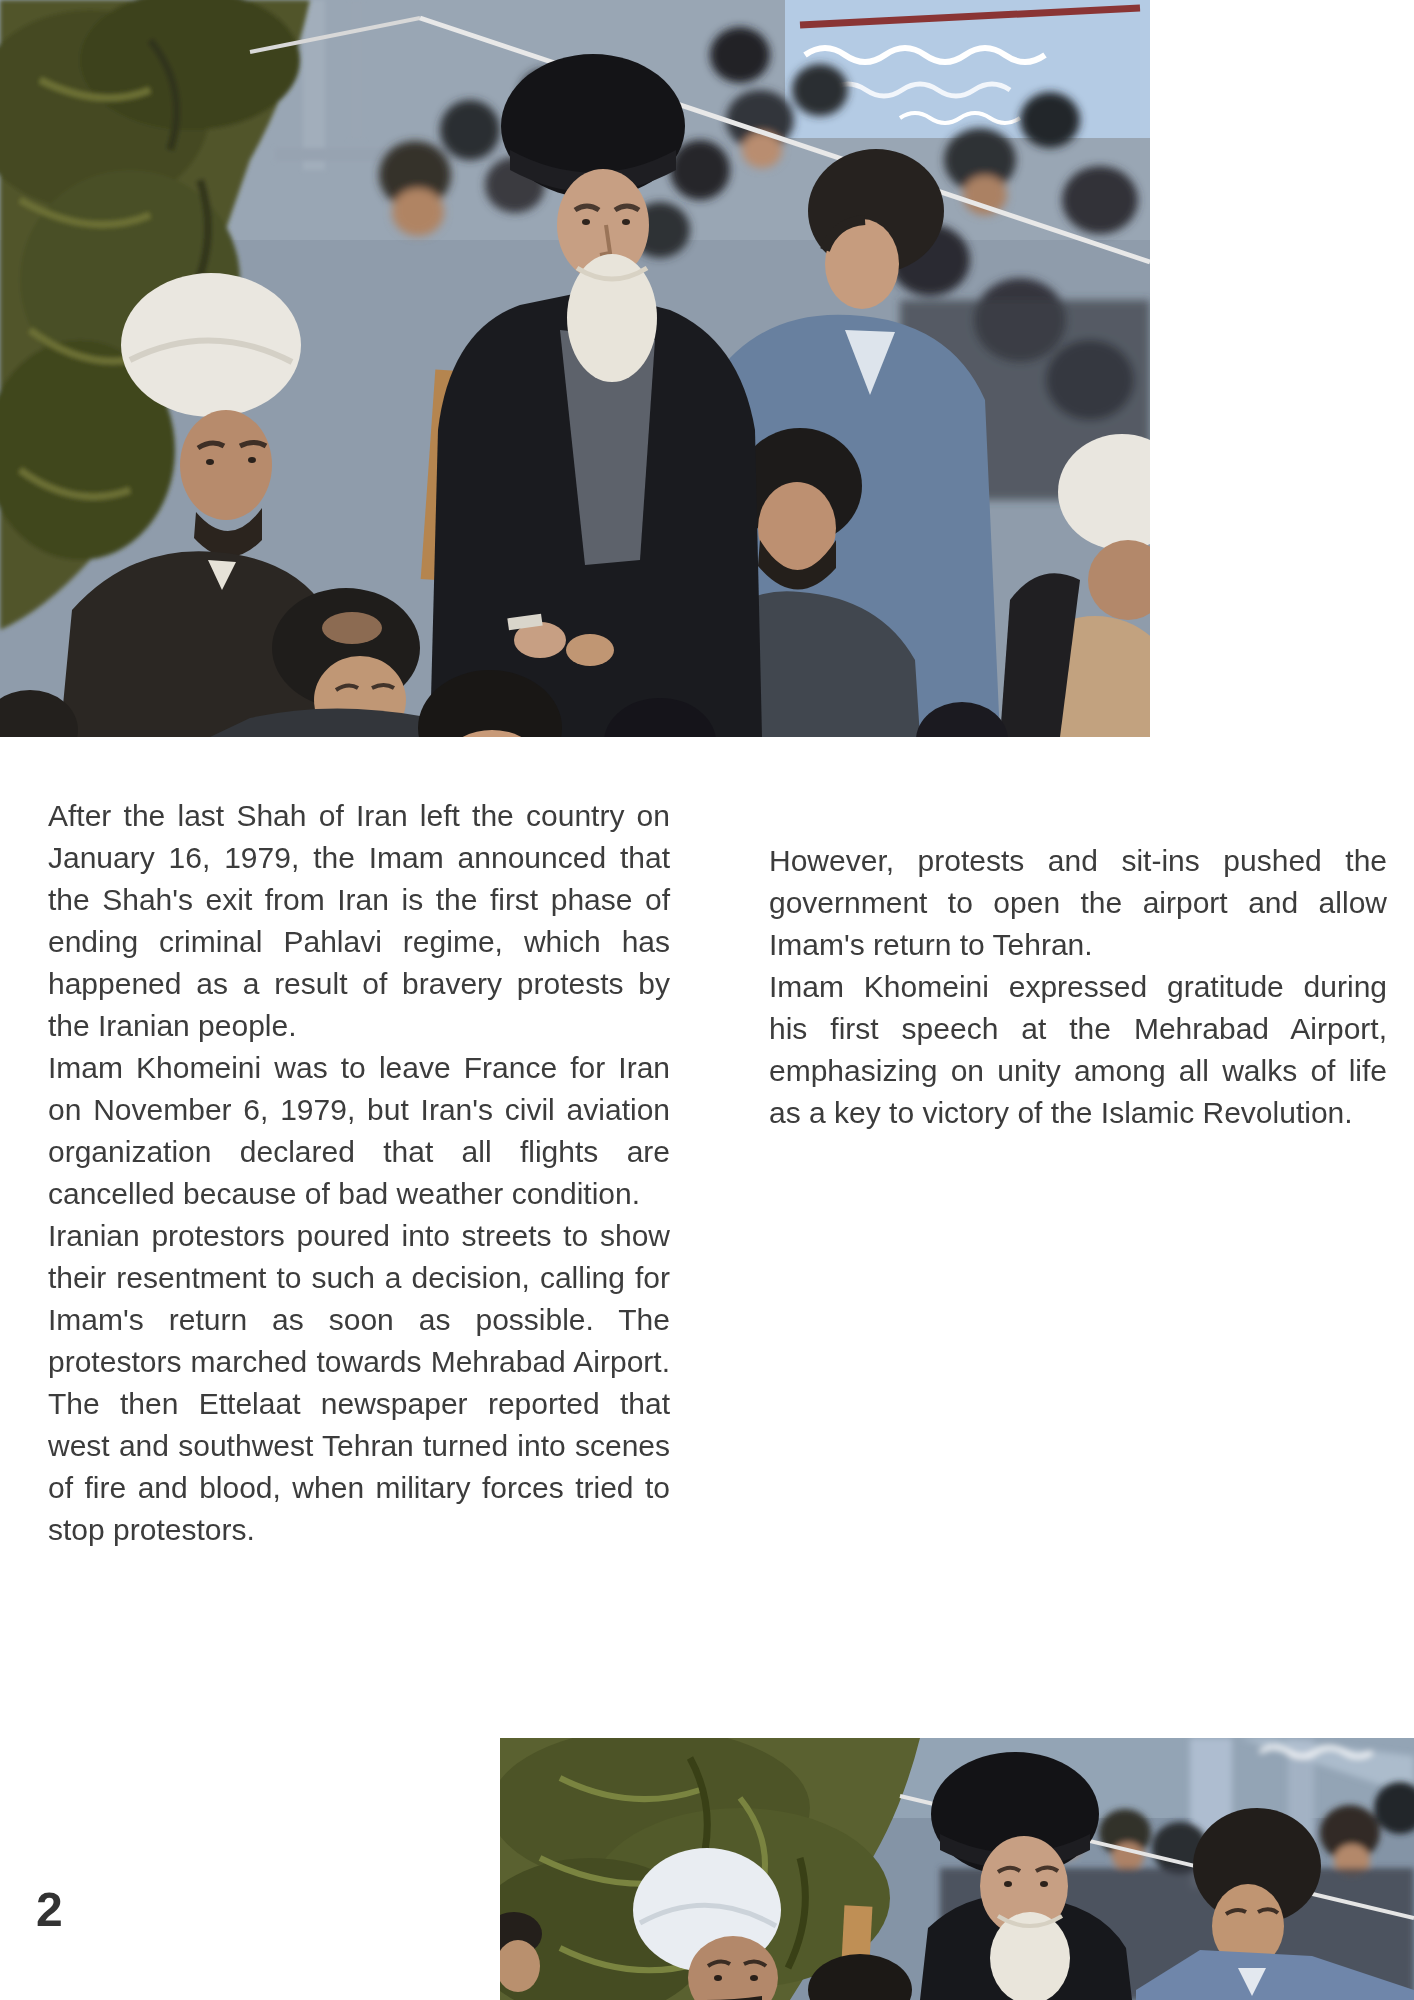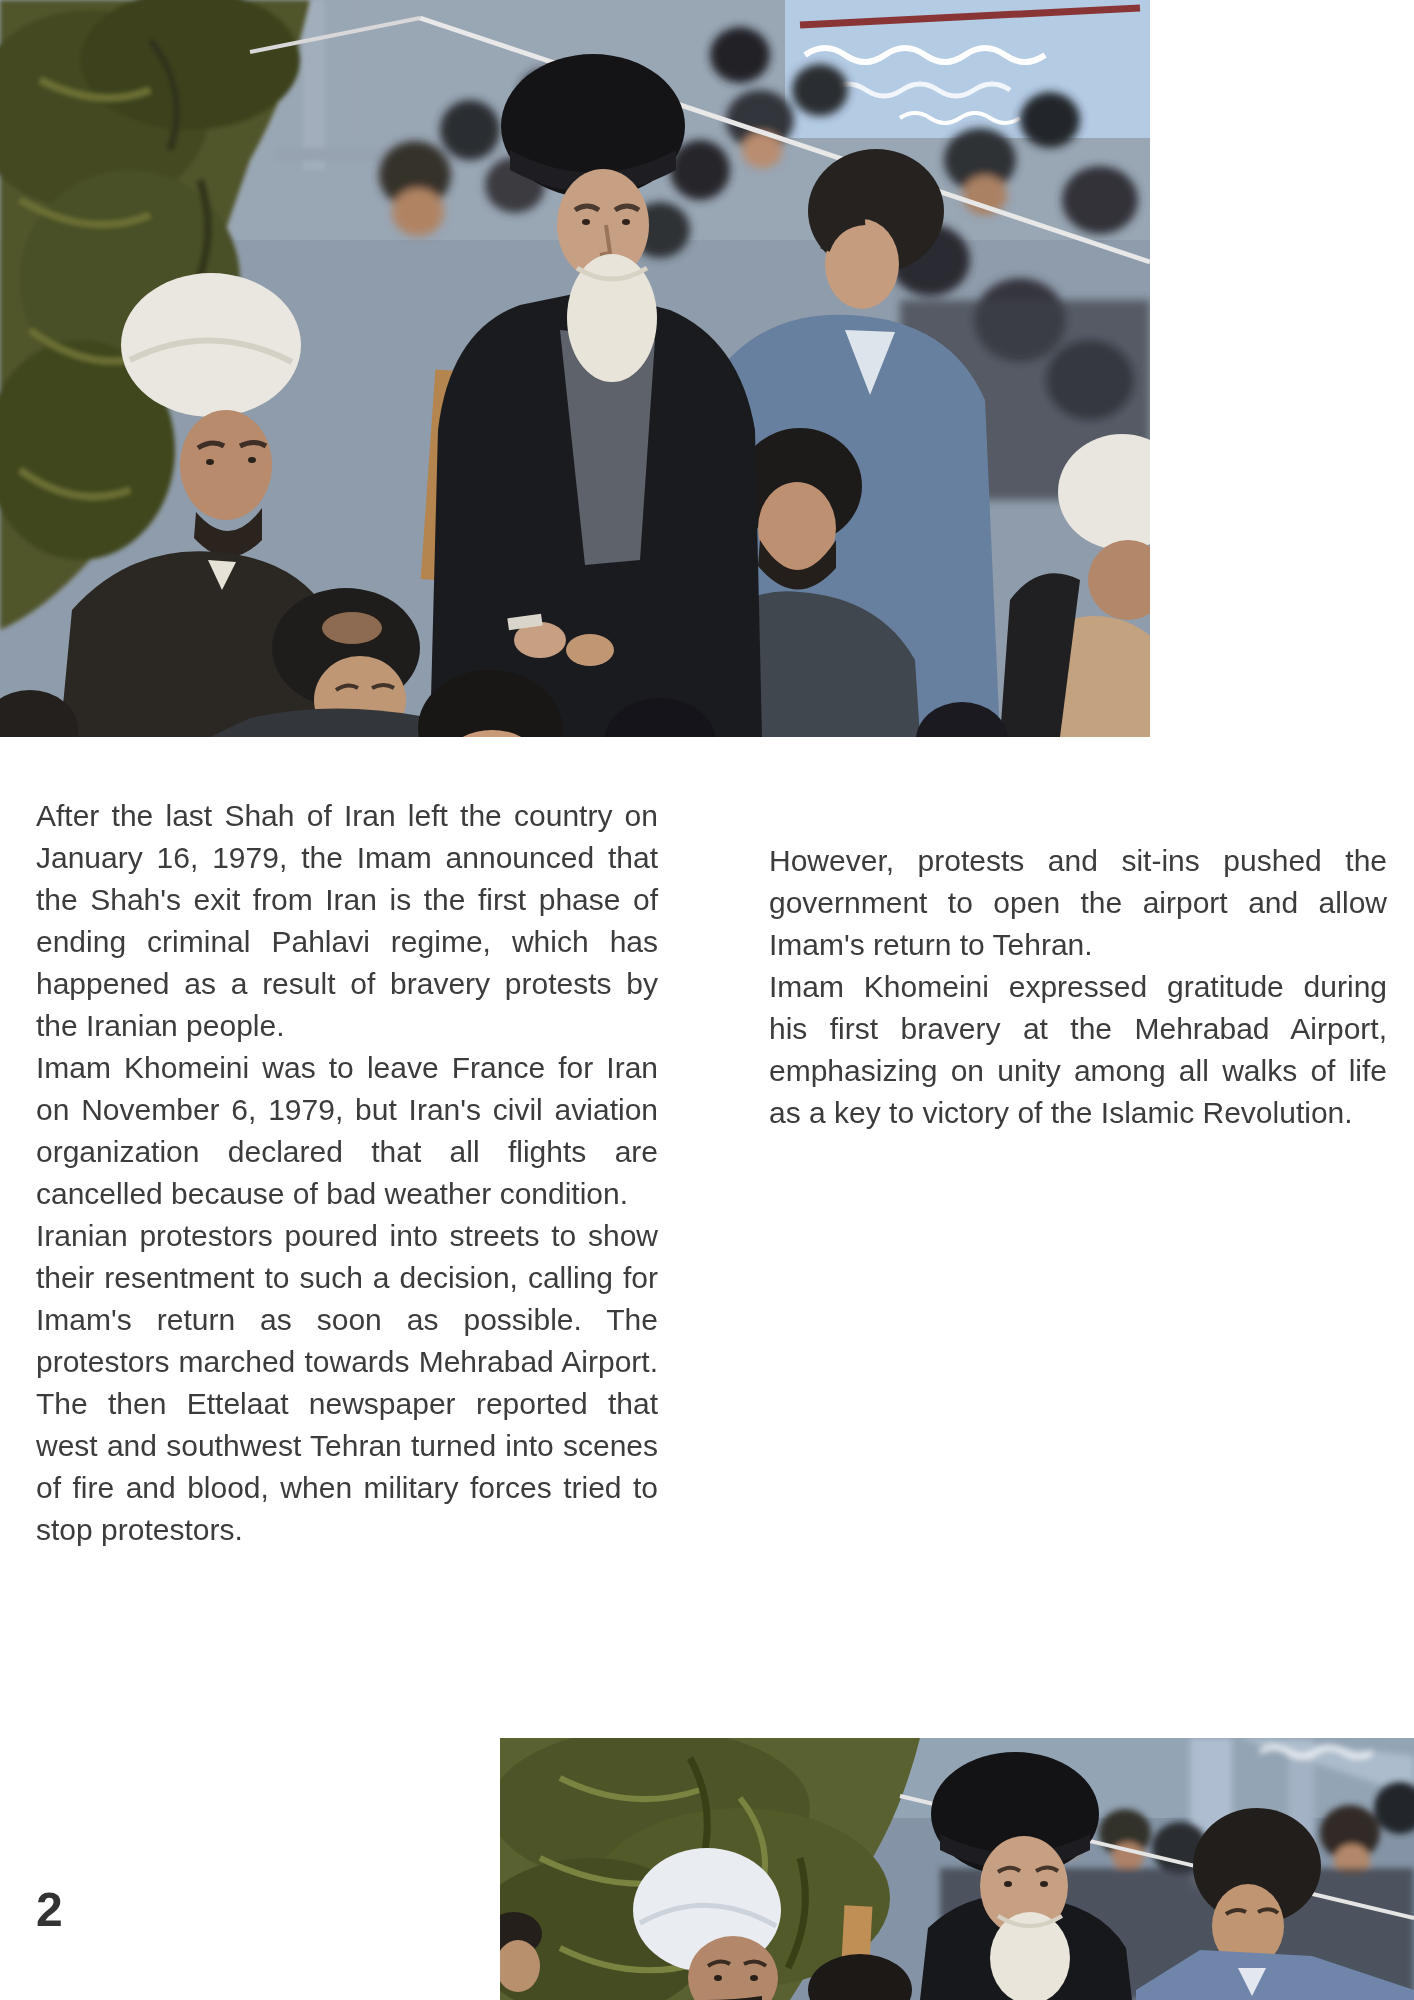--- a/index.html
+++ b/index.html
@@ -5,21 +5,21 @@
   html,body{margin:0;padding:0;}
   body{
     width:1414px;height:2000px;position:relative;background:#ffffff;
     font-family:"Liberation Sans",sans-serif;color:#3c3c3c;overflow:hidden;
   }
   .photo{position:absolute;overflow:hidden;}
   .photo svg{display:block;width:100%;height:100%;}
   #photo-top{left:0;top:0;width:1150px;height:737px;}
   #photo-bottom{left:500px;top:1738px;width:914px;height:262px;}
   .column{position:absolute;font-size:30px;line-height:42px;color:#3c3c3c;}
-  #col-left{left:36px;top:795px;width:622px;}
+  #col-left{left:48px;top:795px;width:622px;}
   #col-right{left:769px;top:840px;width:618px;}
   .para{margin:0;text-align:justify;}
   #page-number{
     position:absolute;left:36px;top:1886px;font-size:48px;font-weight:bold;
     color:#333333;line-height:1;
   }
 </style>
 </head>
 <body>
 
@@ -159,21 +159,21 @@
 </svg>
 </div>
 
 <div class="column" id="col-left">
     <p class="para">After the last Shah of Iran left the country on January 16, 1979, the Imam announced that the Shah's exit from Iran is the first phase of ending criminal Pahlavi regime, which has happened as a result of bravery protests by the Iranian people.</p>
     <p class="para">Imam Khomeini was to leave France for Iran on November 6, 1979, but Iran's civil aviation organization declared that all flights are cancelled because of bad weather condition.</p>
     <p class="para">Iranian protestors poured into streets to show their resentment to such a decision, calling for Imam's return as soon as possible. The protestors marched towards Mehrabad Airport. The then Ettelaat newspaper reported that west and southwest Tehran turned into scenes of fire and blood, when military forces tried to stop protestors.</p>
   </div>
 <div class="column" id="col-right">
     <p class="para">However, protests and sit-ins pushed the government to open the airport and allow Imam's return to Tehran.</p>
-    <p class="para">Imam Khomeini expressed gratitude during his first bravery at the Mehrabad Airport, emphasizing on unity among all walks of life as a key to victory of the Islamic Revolution.</p>
+    <p class="para">Imam Khomeini expressed gratitude during his first speech at the Mehrabad Airport, emphasizing on unity among all walks of life as a key to victory of the Islamic Revolution.</p>
   </div>
 
 <div id="page-number">2</div>
 
 <div class="photo" id="photo-bottom">
 <svg viewBox="0 0 914 262" preserveAspectRatio="none">
   <defs>
     <filter id="bsoft" x="-20%" y="-20%" width="140%" height="140%">
           <feGaussianBlur stdDeviation="3"></feGaussianBlur>
         </filter>

